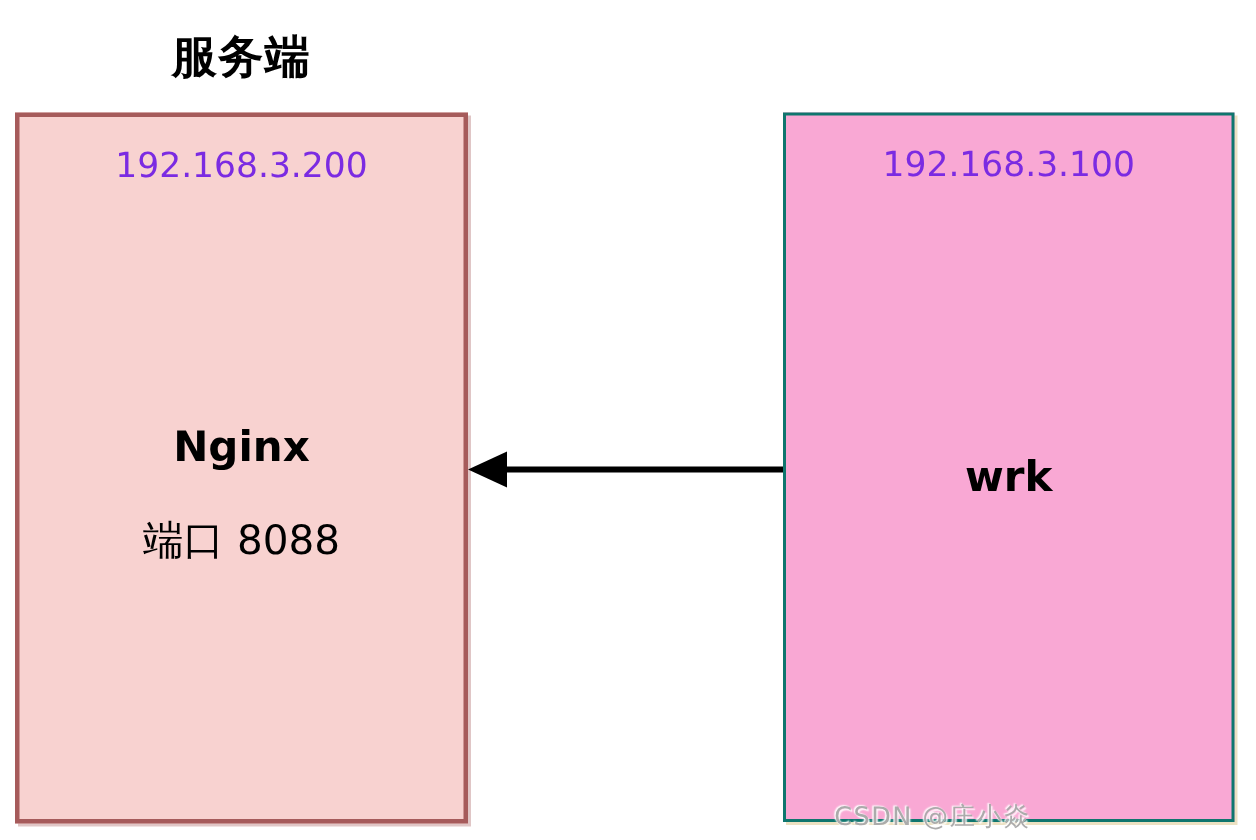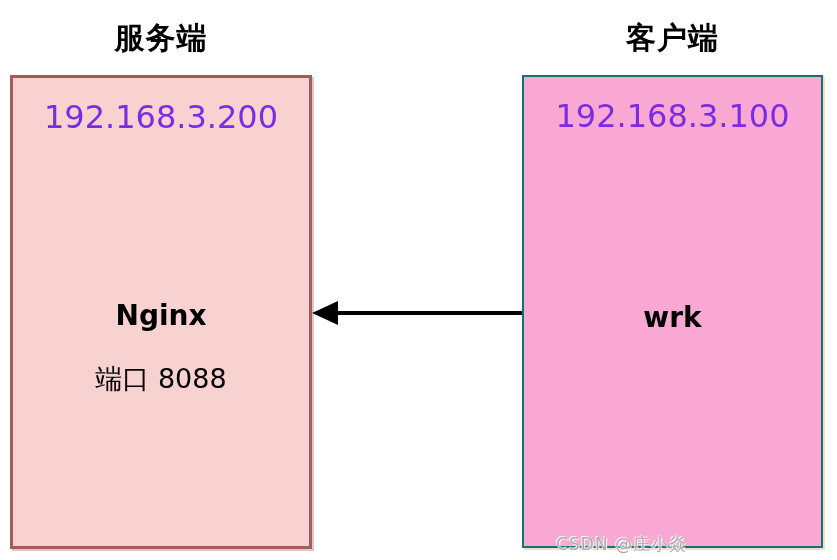--- a/index.html
+++ b/index.html
@@ -46,31 +46,31 @@
     background: #f9a8d4;
     border: 2px solid #0f766e;
     box-shadow: 2px 2px 0 rgba(201, 169, 81, 0.35);
   }
   .ip {
     position: absolute;
     top: 20px;
     left: 0;
     width: 100%;
     text-align: center;
-    font-size: 32px;
+    font-size: 23px;
     color: #7b2be2;
   }
   .center-label {
     position: absolute;
     left: 0;
     width: 100%;
     text-align: center;
     color: #000000;
   }
-  .server-label-block { top: 219px; }
+  .server-label-block { top: 201px; }
   .app-line {
     font-size: 28px;
     font-weight: 700;
     line-height: 38px;
   }
   .port-line {
     font-size: 27px;
     font-weight: 400;
     line-height: 40px;
     margin-top: 24px;
@@ -96,21 +96,20 @@
     text-align: center;
   }
 </style>
 </head>
 <body>
 
 <div class="canvas">
 
   <div class="title server-title">服务端</div>
 
-  <div class="title client-title">客户端</div>
 
   <div class="box server-box">
     <div class="ip">192.168.3.200</div>
     <div class="center-label server-label-block">
       <div class="app-line">Nginx</div>
       <div class="port-line">端口 8088</div>
     </div>
   </div>
 
   <div class="box client-box">

